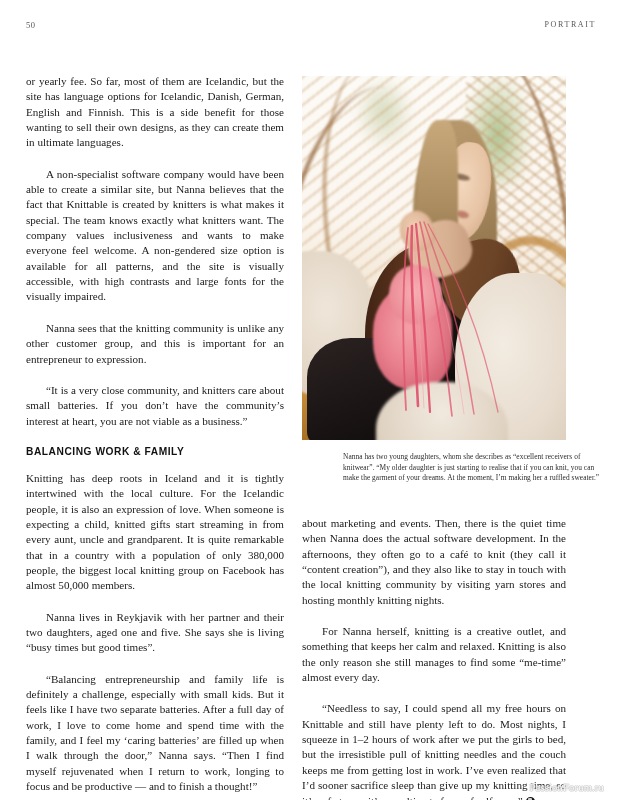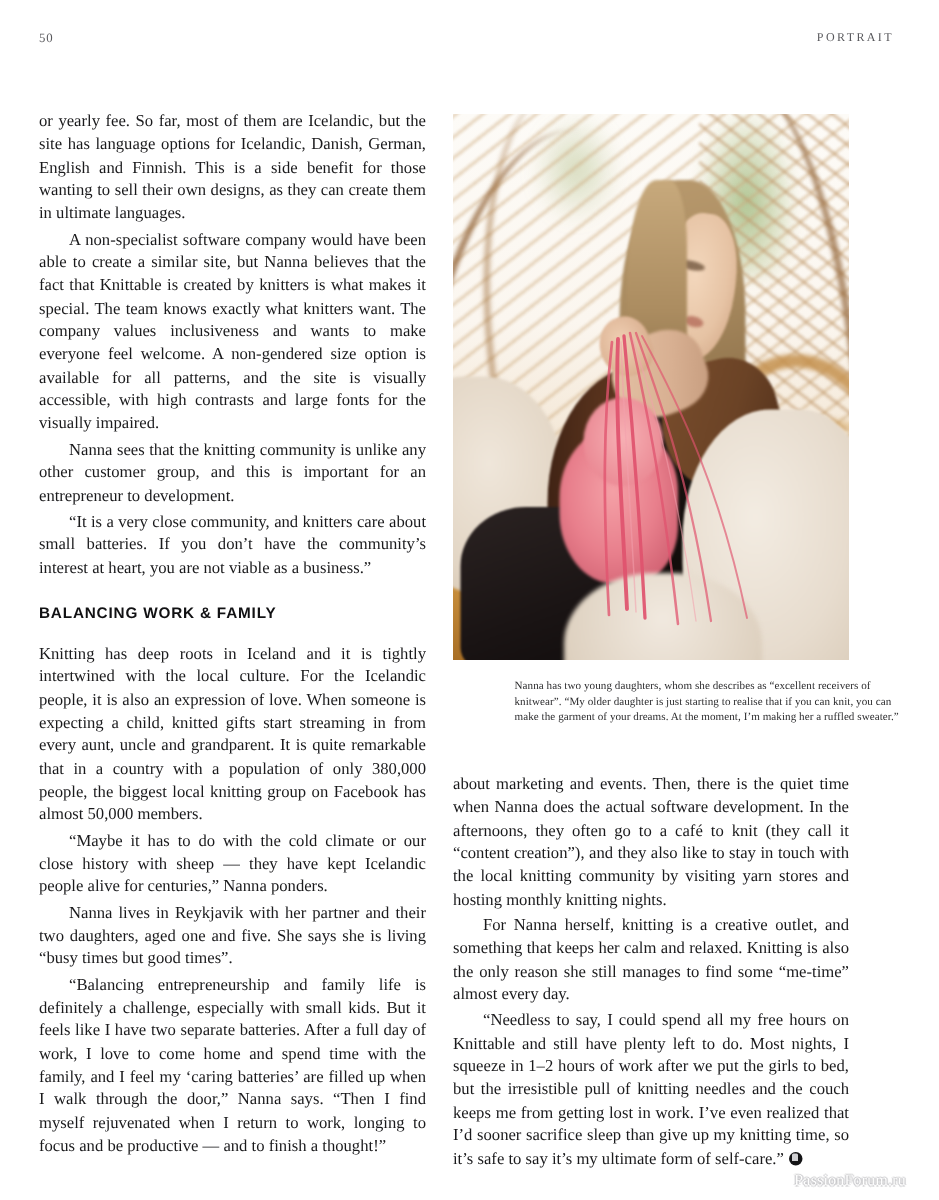--- a/index.html
+++ b/index.html
@@ -58,21 +58,21 @@
     line-height: 15.35px;
     text-align: justify;
     text-justify: inter-word;
     color: #1a1a1c;
     hyphens: none;
   }
   p.body.indent {
     text-indent: 20px;
   }
   p.body + p.body {
-    margin-top: 2px;
+    margin-top: 16px;
   }
 
   
   .section-heading {
     margin: 17px 0 14px 0;
     font-family: "Liberation Sans", sans-serif;
     font-size: 10.2px;
     font-weight: bold;
     letter-spacing: 0.55px;
     text-align: left;
@@ -442,27 +442,26 @@
 <body>
 
 <div class="page">
 
   <div class="folio">50</div>
   <div class="running-head">PORTRAIT</div>
 
   <div class="col-left">
     <p class="body">or yearly fee. So far, most of them are Icelandic, but the site has language options for Icelandic, Danish, German, English and Finnish. This is a side benefit for those wanting to sell their own designs, as they can create them in ultimate languages.</p>
     <p class="body indent">A non-specialist software company would have been able to create a similar site, but Nanna believes that the fact that Knittable is created by knitters is what makes it special. The team knows exactly what knitters want. The company values inclusiveness and wants to make everyone feel welcome. A non-gendered size option is available for all patterns, and the site is visually accessible, with high contrasts and large fonts for the visually impaired.</p>
-    <p class="body indent">Nanna sees that the knitting community is unlike any other customer group, and this is important for an entrepreneur to development.</p>
+    <p class="body indent">Nanna sees that the knitting community is unlike any other customer group, and this is important for an entrepreneur to expression.</p>
     <p class="body indent">“It is a very close community, and knitters care about small batteries. If you don’t have the community’s interest at heart, you are not viable as a business.”</p>
 
     <h2 class="section-heading">BALANCING WORK &amp; FAMILY</h2>
 
     <p class="body">Knitting has deep roots in Iceland and it is tightly intertwined with the local culture. For the Icelandic people, it is also an expression of love. When someone is expecting a child, knitted gifts start streaming in from every aunt, uncle and grandparent. It is quite remarkable that in a country with a population of only 380,000 people, the biggest local knitting group on Facebook has almost 50,000 members.</p>
-    <p class="body indent">“Maybe it has to do with the cold climate or our close history with sheep — they have kept Icelandic people alive for centuries,” Nanna ponders.</p>
     <p class="body indent">Nanna lives in Reykjavik with her partner and their two daughters, aged one and five. She says she is living “busy times but good times”.</p>
     <p class="body indent">“Balancing entrepreneurship and family life is definitely a challenge, especially with small kids. But it feels like I have two separate batteries. After a full day of work, I love to come home and spend time with the family, and I feel my ‘caring batteries’ are filled up when I walk through the door,” Nanna says. “Then I find myself rejuvenated when I return to work, longing to focus and be productive — and to finish a thought!”</p>
   </div>
 
   <div class="photo-wrap">
     <div class="photo">
       <div class="bg-window"></div>
       <div class="foliage"></div>
       <div class="foliage2"></div>
       <div class="blinds"></div>

